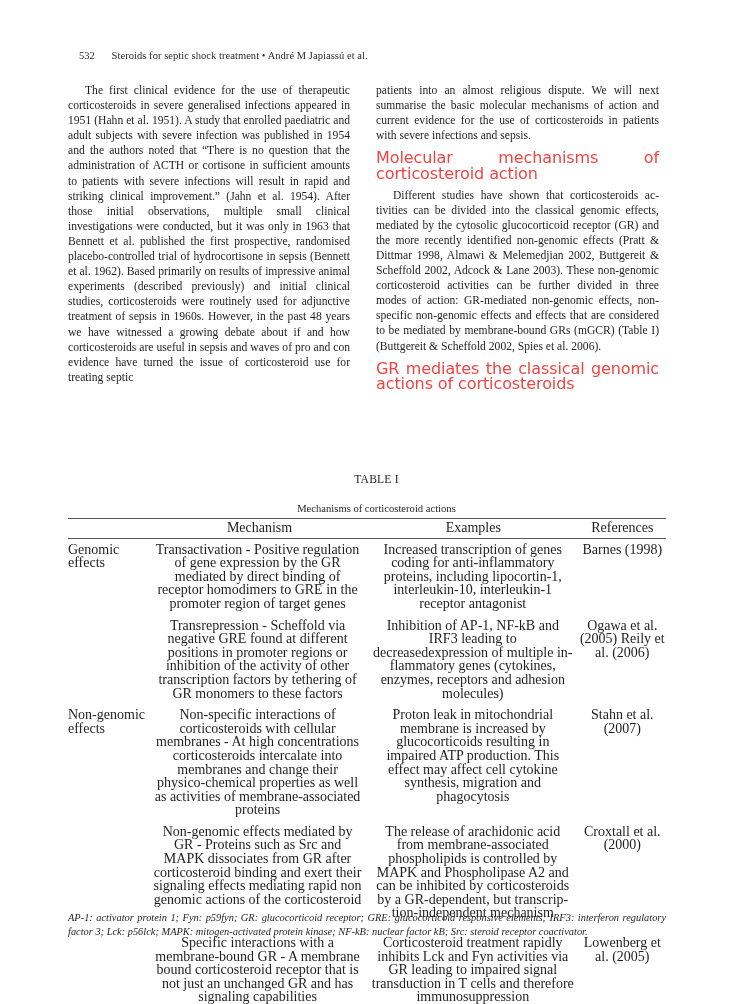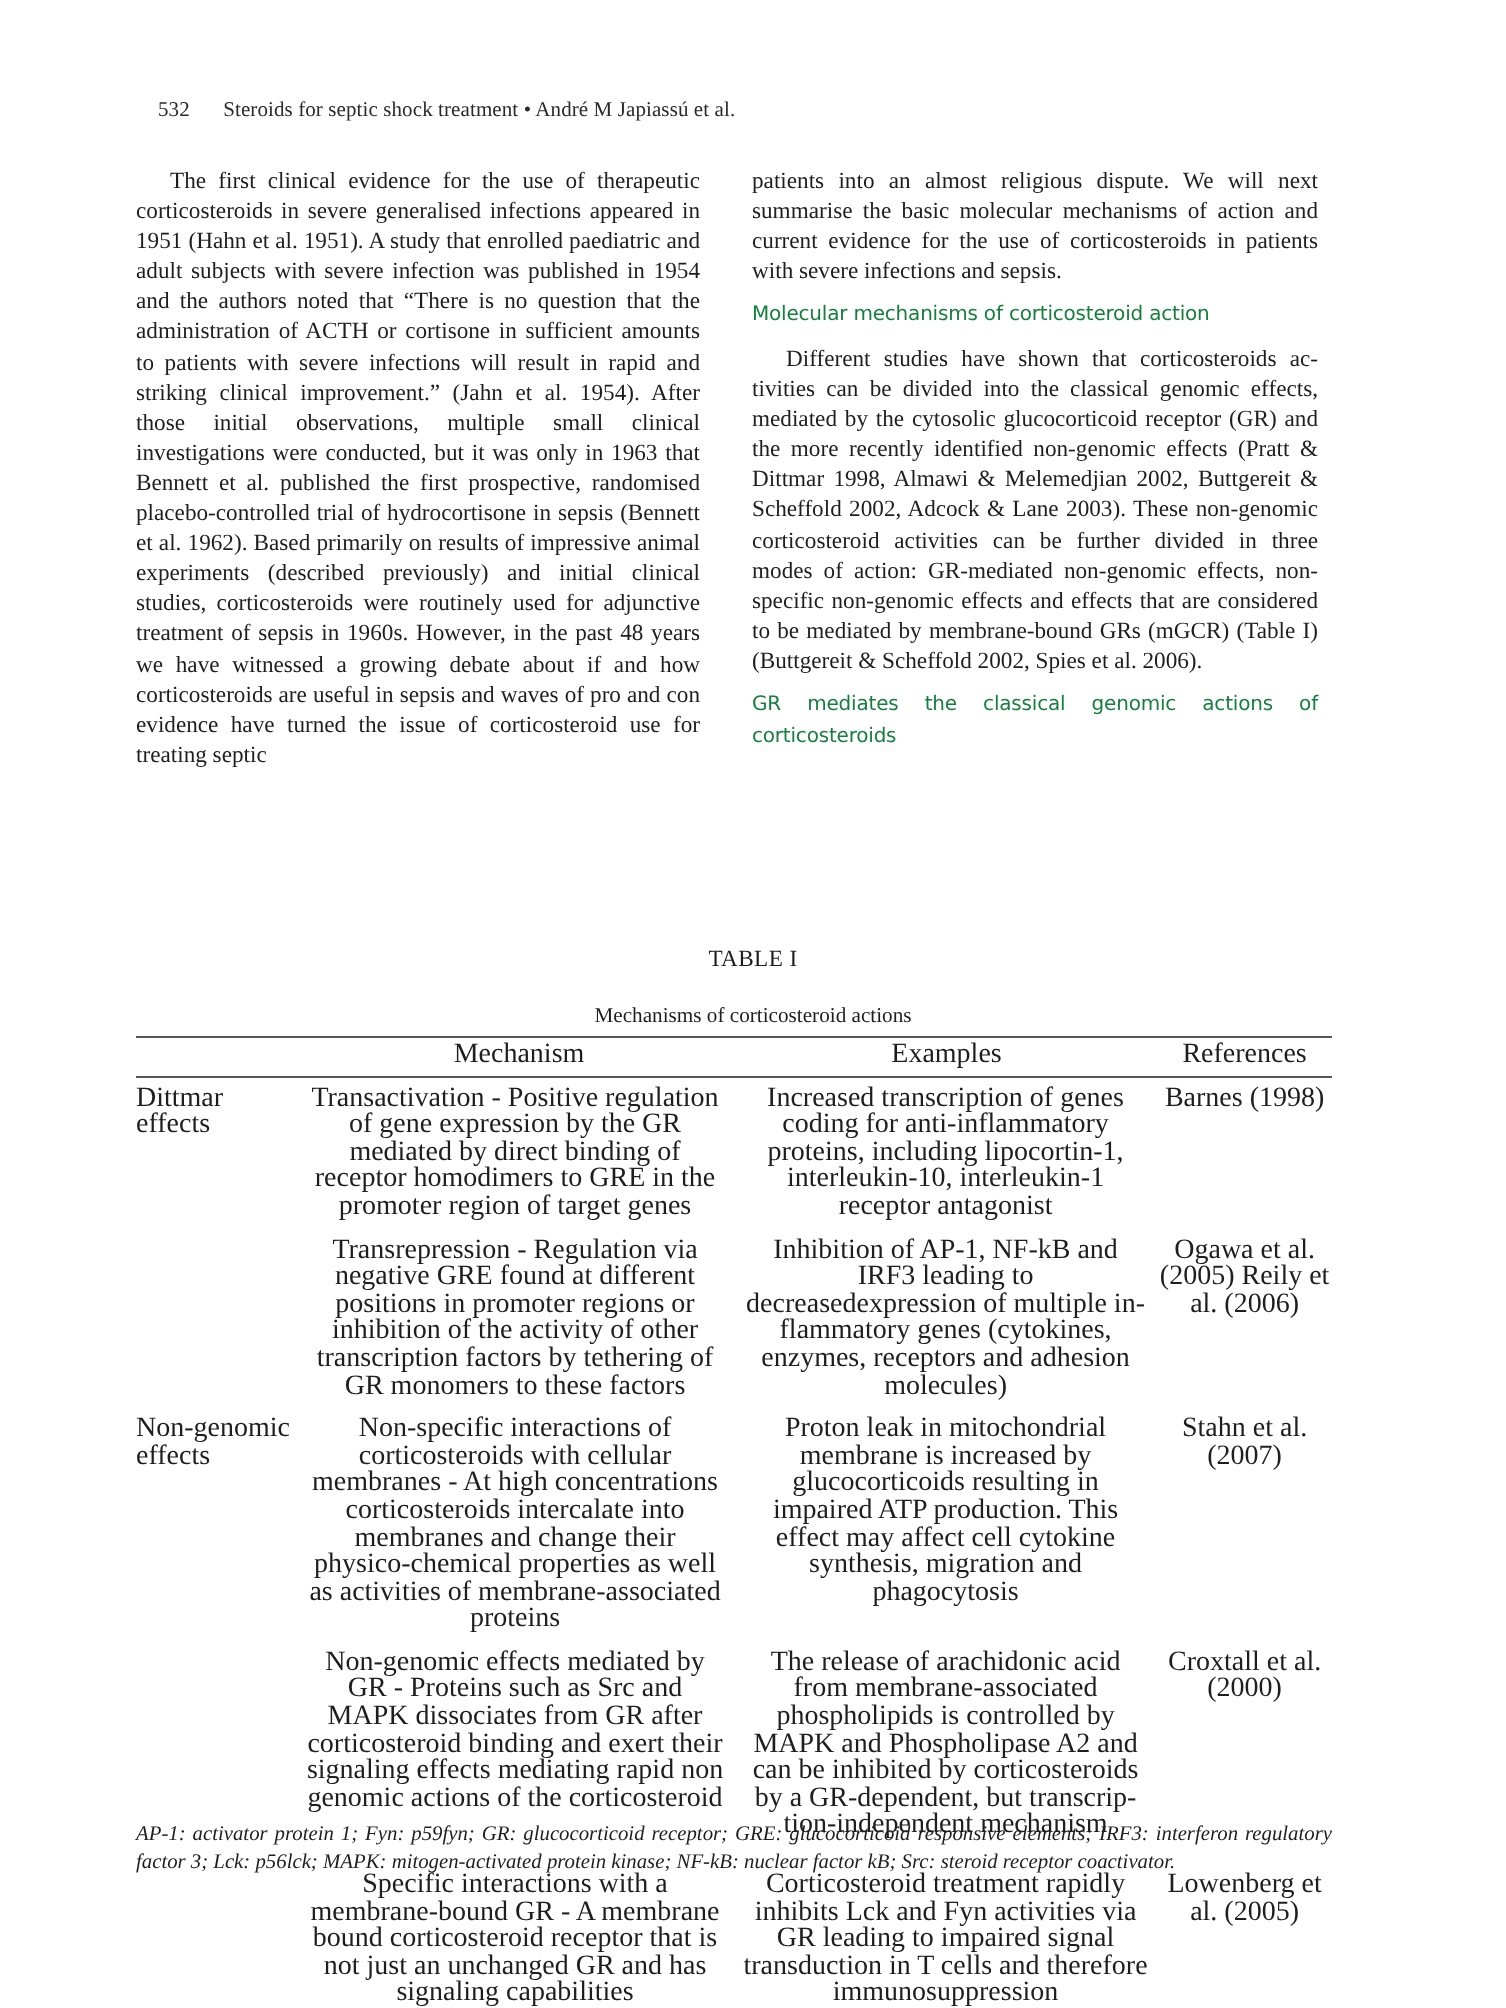--- a/index.html
+++ b/index.html
@@ -8,21 +8,21 @@
     .sans { font-family: Liberation Serif, serif; margin-left: 11px; }
 
     .running-head { position: absolute; left: 68px; top: 50px; font-size: 10.5px; color: #2a2a2a; letter-spacing: 0.05px; }
     .running-head .pgnum { margin-right: 14px; }
 
     .col { position: absolute; top: 83px; width: 282px; font-size: 11.6px; line-height: 15.1px; text-align: justify; hyphens: manual; }
     .col-left { left: 68px; }
     .col-right { left: 376px; width: 283px; }
     .col p { margin: 0; }
     .col p.indent { text-indent: 17px; }
-    .col h3 { font-family: "DejaVu Sans", "Liberation Sans", sans-serif; font-weight: normal; font-size: 10px; line-height: 15.6px; margin: 7px 0 6px 0; color: #15803d; letter-spacing: -0.1px; }
+    .col h3 { font-family: "DejaVu Sans", "Liberation Sans", sans-serif; font-weight: normal; font-size: 16px; line-height: 15.6px; margin: 7px 0 6px 0; color: #ef4444; letter-spacing: -0.1px; }
 
     .table-title { position: absolute; left: 0; width: 753px; text-align: center; top: 473px; font-size: 11.6px; letter-spacing: 0.2px; }
     .table-caption { position: absolute; left: 0; width: 753px; text-align: center; top: 503px; font-size: 10.6px; }
 
     .tbl { position: absolute; left: 68px; top: 518px; width: 598px; border-collapse: collapse; font-size: 14px; line-height: 13.6px; }
     .tbl th { font-weight: normal; text-align: center; padding: 2px 0 3px 0; border-top: 1.3px solid #555; border-bottom: 1.3px solid #555; }
     .tbl td { vertical-align: top; padding: 0; }
     .tbl tr.r-first td { padding-top: 4px; }
     .tbl td.cat { width: 84px; text-align: left; }
     .tbl td.mech { width: 212px; text-align: center; padding-left: 2px; padding-right: 6px; }
@@ -60,28 +60,28 @@
   <thead>
     <tr>
       <th></th>
       <th>Mechanism</th>
       <th>Examples</th>
       <th>References</th>
     </tr>
   </thead>
   <tbody>
     <tr class="r-first gap">
-      <td class="cat">Dittmar effects</td>
+      <td class="cat">Genomic effects</td>
       <td class="mech">Transactivation - Positive regulation of gene expression by the GR mediated by direct binding of receptor homodimers to GRE in the promoter region of target genes</td>
       <td class="ex">Increased transcription of genes coding for anti-inflammatory proteins, including lipocortin-1, interleukin-10, interleukin-1 receptor antagonist</td>
       <td class="ref">Barnes (1998)</td>
     </tr>
     <tr class="gap">
       <td class="cat"></td>
-      <td class="mech">Transrepression - Regulation via nega­tive GRE found at different positions in promoter regions or inhibition of the activity of other transcription factors by tethering of GR monomers to these factors</td>
+      <td class="mech">Transrepression - Scheffold via nega­tive GRE found at different positions in promoter regions or inhibition of the activity of other transcription factors by tethering of GR monomers to these factors</td>
       <td class="ex">Inhibition of AP-1, NF-kB and IRF3 lead­ing to decreasedexpression of multiple in­flammatory genes (cytokines, enzymes, receptors and adhesion molecules)</td>
       <td class="ref">Ogawa et al. (2005) Reily et al. (2006)</td>
     </tr>
     <tr class="gap">
       <td class="cat">Non-genomic effects</td>
       <td class="mech">Non-specific interactions of corticoster­oids with cellular membranes - At high concentrations corticosteroids intercalate into membranes and change their physico-chemical properties as well as activities of membrane-associated proteins</td>
       <td class="ex">Proton leak in mitochondrial membrane is increased by glucocorticoids resulting in impaired ATP production. This effect may affect cell cytokine synthesis, migra­tion and phagocytosis</td>
       <td class="ref">Stahn et al. (2007)</td>
     </tr>
     <tr class="gap-lg">

